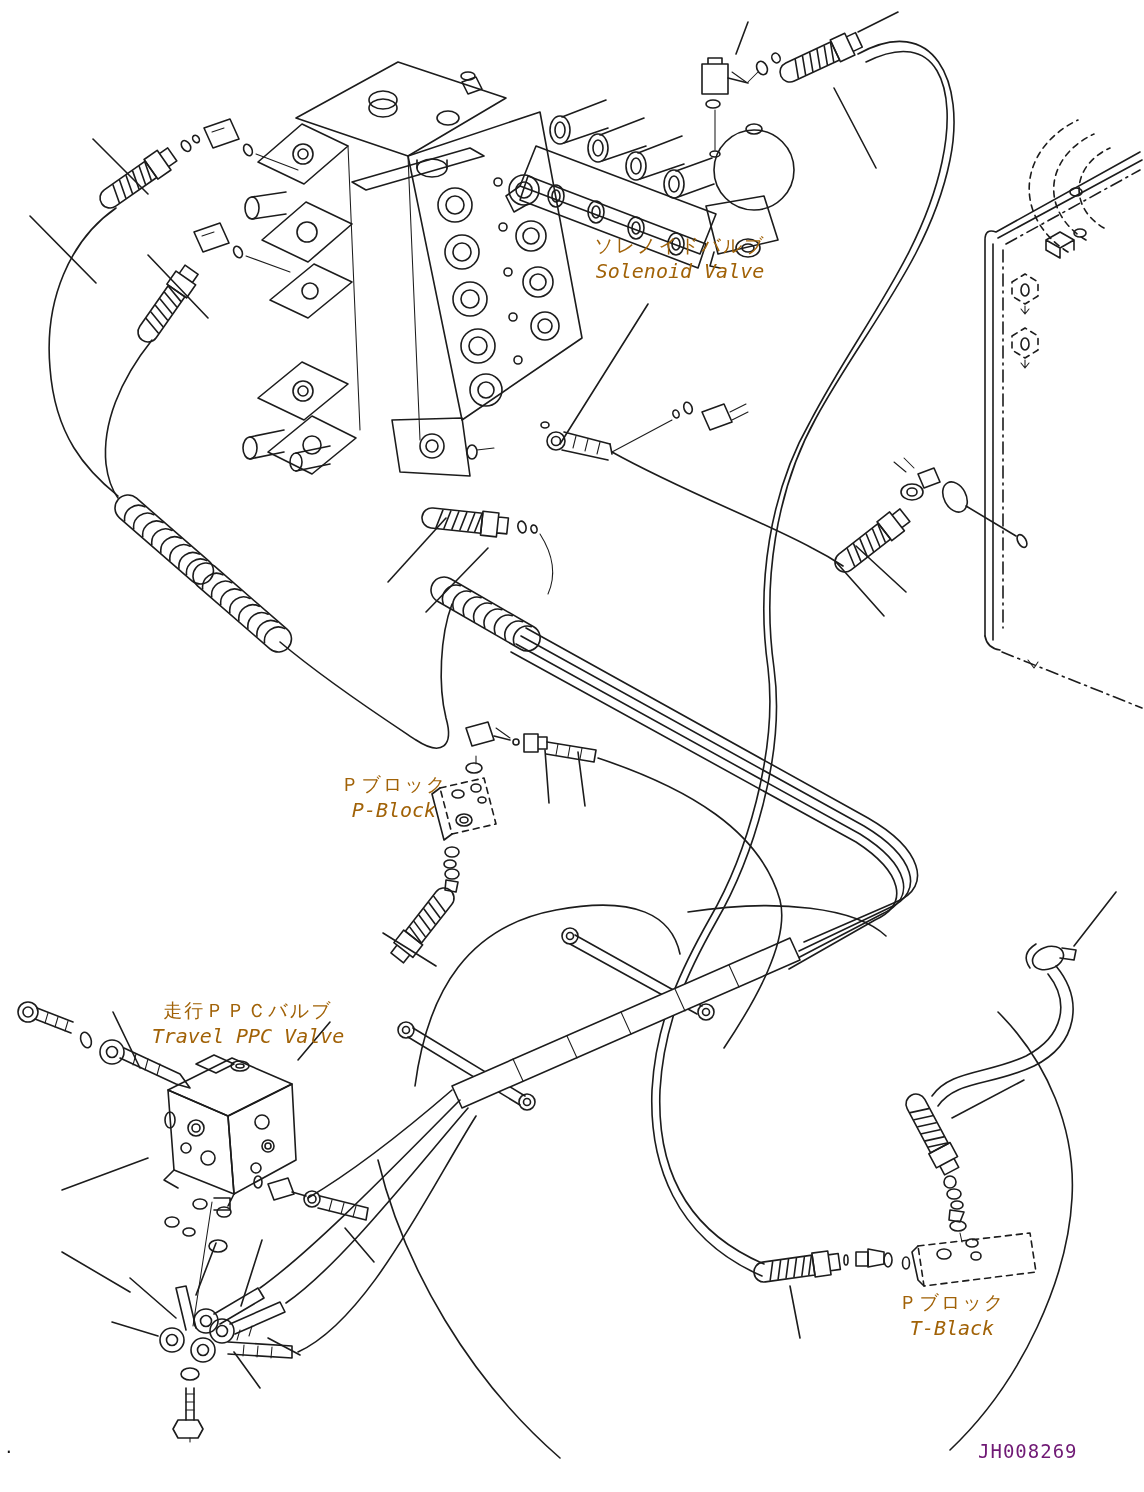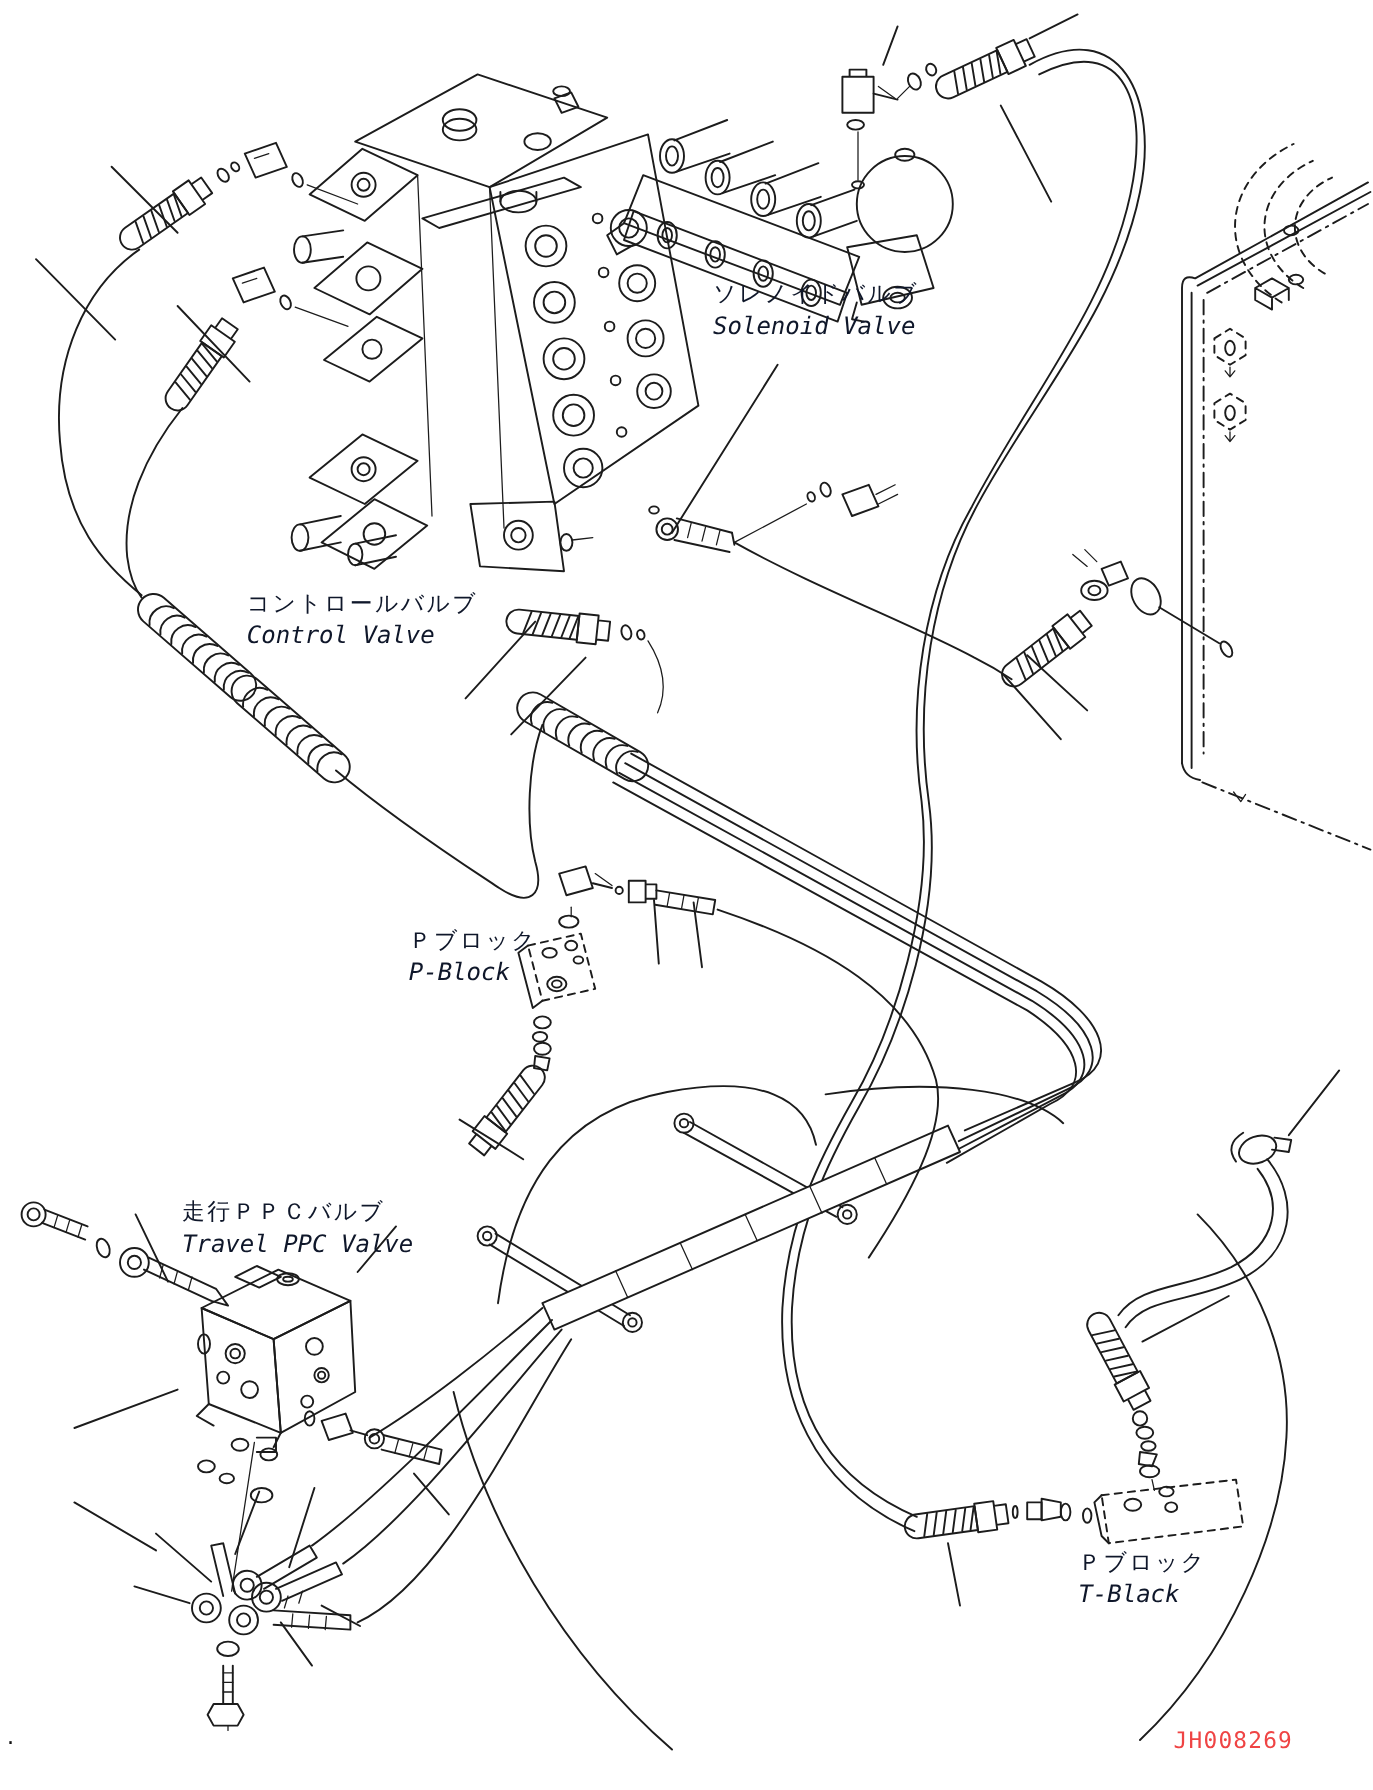--- a/index.html
+++ b/index.html
@@ -5,25 +5,25 @@
 <style>
   html,body{margin:0;padding:0;background:#fff;}
   .canvas{position:relative;width:1144px;height:1492px;background:#fff;overflow:hidden;
           font-family:"DejaVu Sans Mono", monospace;}
   svg{position:absolute;left:0;top:0;}
   svg *{fill:none;stroke:#1c1c1c;stroke-width:1.6;stroke-linecap:round;stroke-linejoin:round;}
   svg .thin{stroke-width:1.05;}
   svg .dash{stroke-dasharray:6 5;}
   svg .dashdot{stroke-dasharray:12 5 2 5;}
   svg .wfill{fill:#fff;}
-  .lbl{position:absolute;color:#0f172a;line-height:1.3;white-space:nowrap;
+  .lbl{position:absolute;text-align:center;color:#a16207;line-height:1.3;white-space:nowrap;
        transform:translateX(-50%);}
   .lbl .jp{font-size:19px;letter-spacing:2px;font-family:"DejaVu Sans", sans-serif;}
   .lbl .en{font-size:20px;letter-spacing:0;font-family:"DejaVu Sans Mono", monospace;font-style:italic;}
-  .dwgnum{position:absolute;left:978px;top:1440px;font-size:19px;letter-spacing:1px;color:#ef4444;}
+  .dwgnum{position:absolute;left:978px;top:1440px;font-size:19px;letter-spacing:1px;color:#701a75;}
   .stray{position:absolute;left:4px;top:1438px;font-size:16px;color:#111;}
 </style>
 </head>
 <body>
 
 <div class="canvas">
 
 <svg width="1144" height="1492" viewBox="0 0 1144 1492">
   <defs>
     <g id="sfit">
@@ -424,24 +424,20 @@
     <path d="M345,1228 L374,1262"></path>
   </g>
 </svg>
 
   <div class="lbl" style="left:680px;top:233px;">
     <div class="jp">ソレノイドバルブ</div>
     <div class="en">Solenoid Valve</div>
   </div>
 
 
-  <div class="lbl" style="left:302px;top:491px;">
-    <div class="jp">コントロールバルブ</div>
-    <div class="en">Control Valve</div>
-  </div>
 
   <div class="lbl" style="left:394px;top:772px;">
     <div class="jp">Ｐブロック</div>
     <div class="en">P-Block</div>
   </div>
 
   <div class="lbl" style="left:248px;top:998px;">
     <div class="jp">走行ＰＰＣバルブ</div>
     <div class="en">Travel PPC Valve</div>
   </div>

